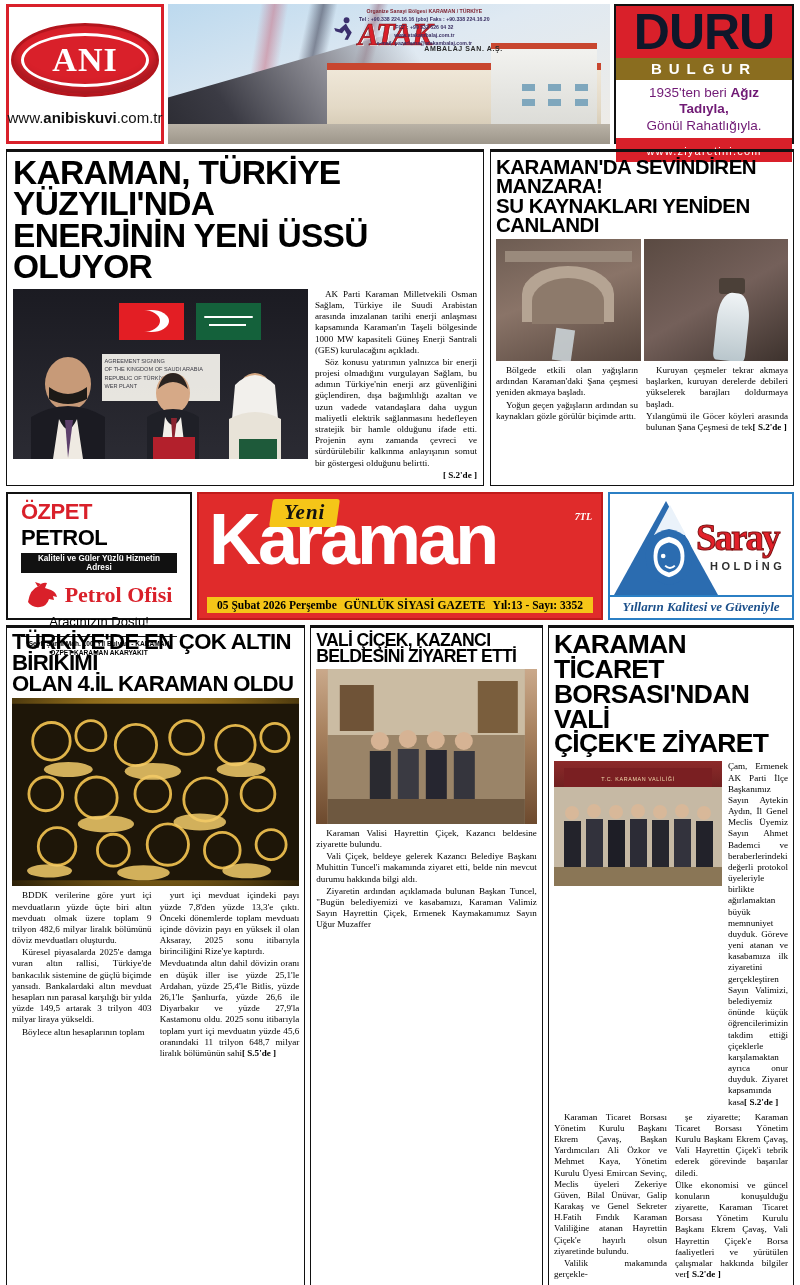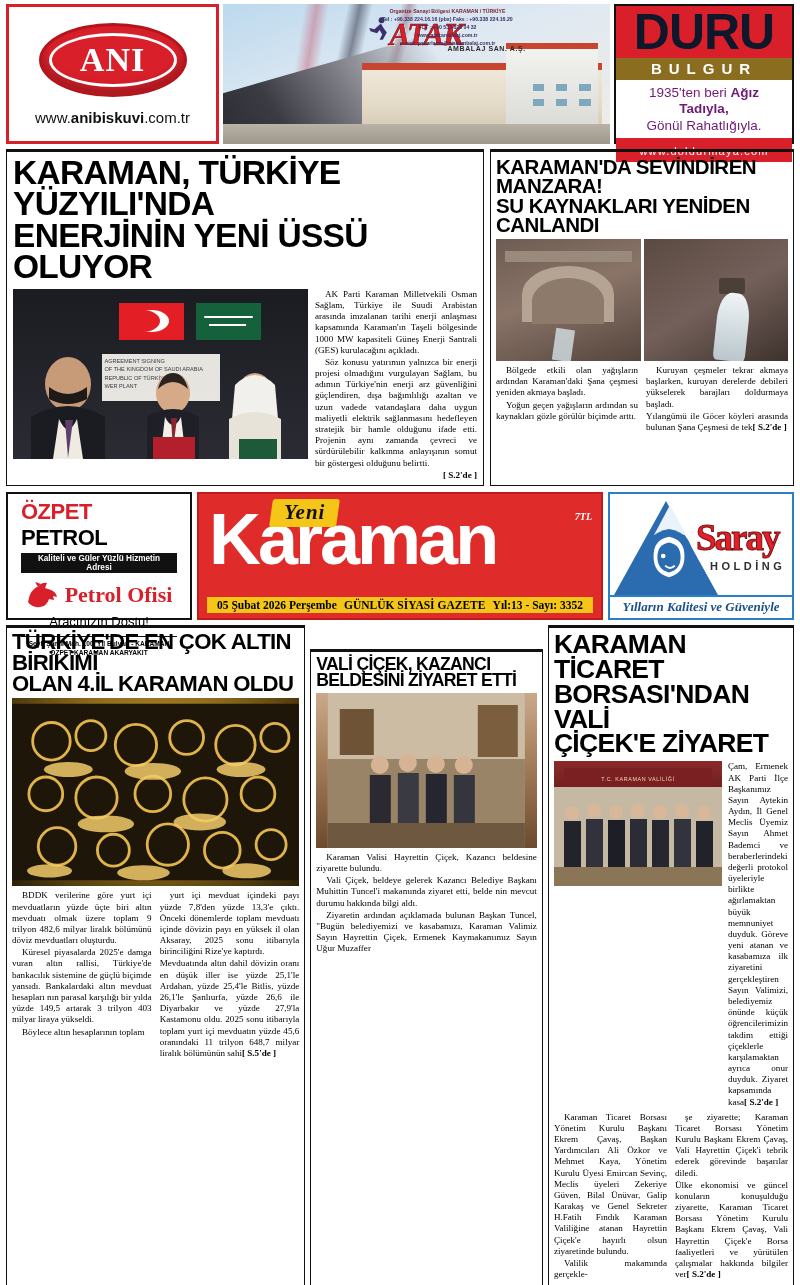--- a/index.html
+++ b/index.html
@@ -16,21 +16,21 @@
   .hl { font-family: "Liberation Sans", sans-serif; font-weight: bold; line-height: 0.94;
         letter-spacing: -0.7px; text-transform: uppercase; }
   .body-col { font-family: "Liberation Serif", serif; font-size: 9.1px; line-height: 1.23;
               text-align: justify; text-justify: inter-word; hyphens: auto; }
   .body-col p { text-indent: 10px; margin-bottom: 1px; }
   .ref { font-weight: bold; font-family: "Liberation Serif", serif; white-space: nowrap; }
   .photo { position: relative; overflow: hidden; background: #6b5b52; }
 
   
   .adstrip { display: flex; gap: 4px; height: 140px; }
-  .ad-ani { width: 213px; border: 3px solid #d9202a; background: #fff;
+  .ad-ani { width: 158px; border: 3px solid #d9202a; background: #fff;
             display: flex; flex-direction: column; align-items: center; justify-content: center; }
   .ani-oval { width: 148px; height: 74px; border-radius: 50%; background: #d9202a;
               border: 3px solid #b3151d; display: flex; align-items: center; justify-content: center;
               box-shadow: inset 0 -6px 10px rgba(0,0,0,.25); }
   .ani-inner { width: 128px; height: 54px; border-radius: 50%; border: 3px solid #fff;
                display: flex; align-items: center; justify-content: center; }
   .ani-text { font-family: "Liberation Serif", serif; font-weight: bold; font-size: 34px;
               color: #fff; letter-spacing: 1px; }
   .ani-url { margin-top: 12px; font-family: "Liberation Sans", sans-serif; font-size: 15px; color: #111; }
   .ani-url b { font-weight: bold; }
@@ -150,21 +150,21 @@
      font-weight:bold; font-size: 11px; color:#2f2f2f; letter-spacing: 3.5px; }
   .saray-foot { background:#fff; border-top:2px solid #2b7fc4; text-align:center; padding: 2px 0 3px;
      font-family:"Liberation Serif",serif; font-weight:bold; font-style:italic; font-size: 13px; color:#1b4f8a; }
 
   
   .midband { display:flex; gap: 5px; margin-top: 5px; }
   .mid-a { width: 318px; border-top:3px solid #111; border-left:1px solid #111;
            border-right:1px solid #111; border-bottom:1px solid #111; padding: 4px 5px; }
   .mid-a h2 { font-size: 22.2px; }
   .mid-b { width: 247px; border-top:3px solid #111; border-left:1px solid #111;
-           border-right:1px solid #111; border-bottom:1px solid #111; padding: 4px 5px; margin-top: 24px; }
+           border-right:1px solid #111; border-bottom:1px solid #111; padding: 4px 5px; }
   .mid-b h2 { font-size: 17.6px; }
   .mid-c { flex:1; border-top:3px solid #111; border-left:1px solid #111;
            border-right:1px solid #111; border-bottom:1px solid #111; padding: 4px 5px; }
   .mid-c h2 { font-size: 26.5px; }
   .two-col { display:flex; gap: 8px; margin-top: 4px; }
   .two-col > div { flex:1; }
 
   
   .botband { display:flex; gap: 4px; margin-top: 5px; }
   .bot { border-top:3px solid #111; border-left:1px solid #111; border-right:1px solid #111;
@@ -224,21 +224,21 @@
         <span>DURU</span>
       </div>
       <div class="duru-gold">
         <span>BULGUR</span>
       </div>
       <div class="duru-slog">
         <div class="l1"><span>1935'ten beri </span><b>Ağız Tadıyla,</b></div>
         <div>Gönül Rahatlığıyla.</div>
       </div>
       <div class="duru-url">
-        <span>www.doldurmaya.com</span>
+        <span>www.ziyaretini.com</span>
       </div>
     </div>
   </div>
 
   <div class="leadband">
 
     <div class="lead-left">
       <h1 class="hl">
         <div>KARAMAN, TÜRKİYE YÜZYILI'NDA</div>
         <div>ENERJİNİN YENİ ÜSSÜ OLUYOR</div>

